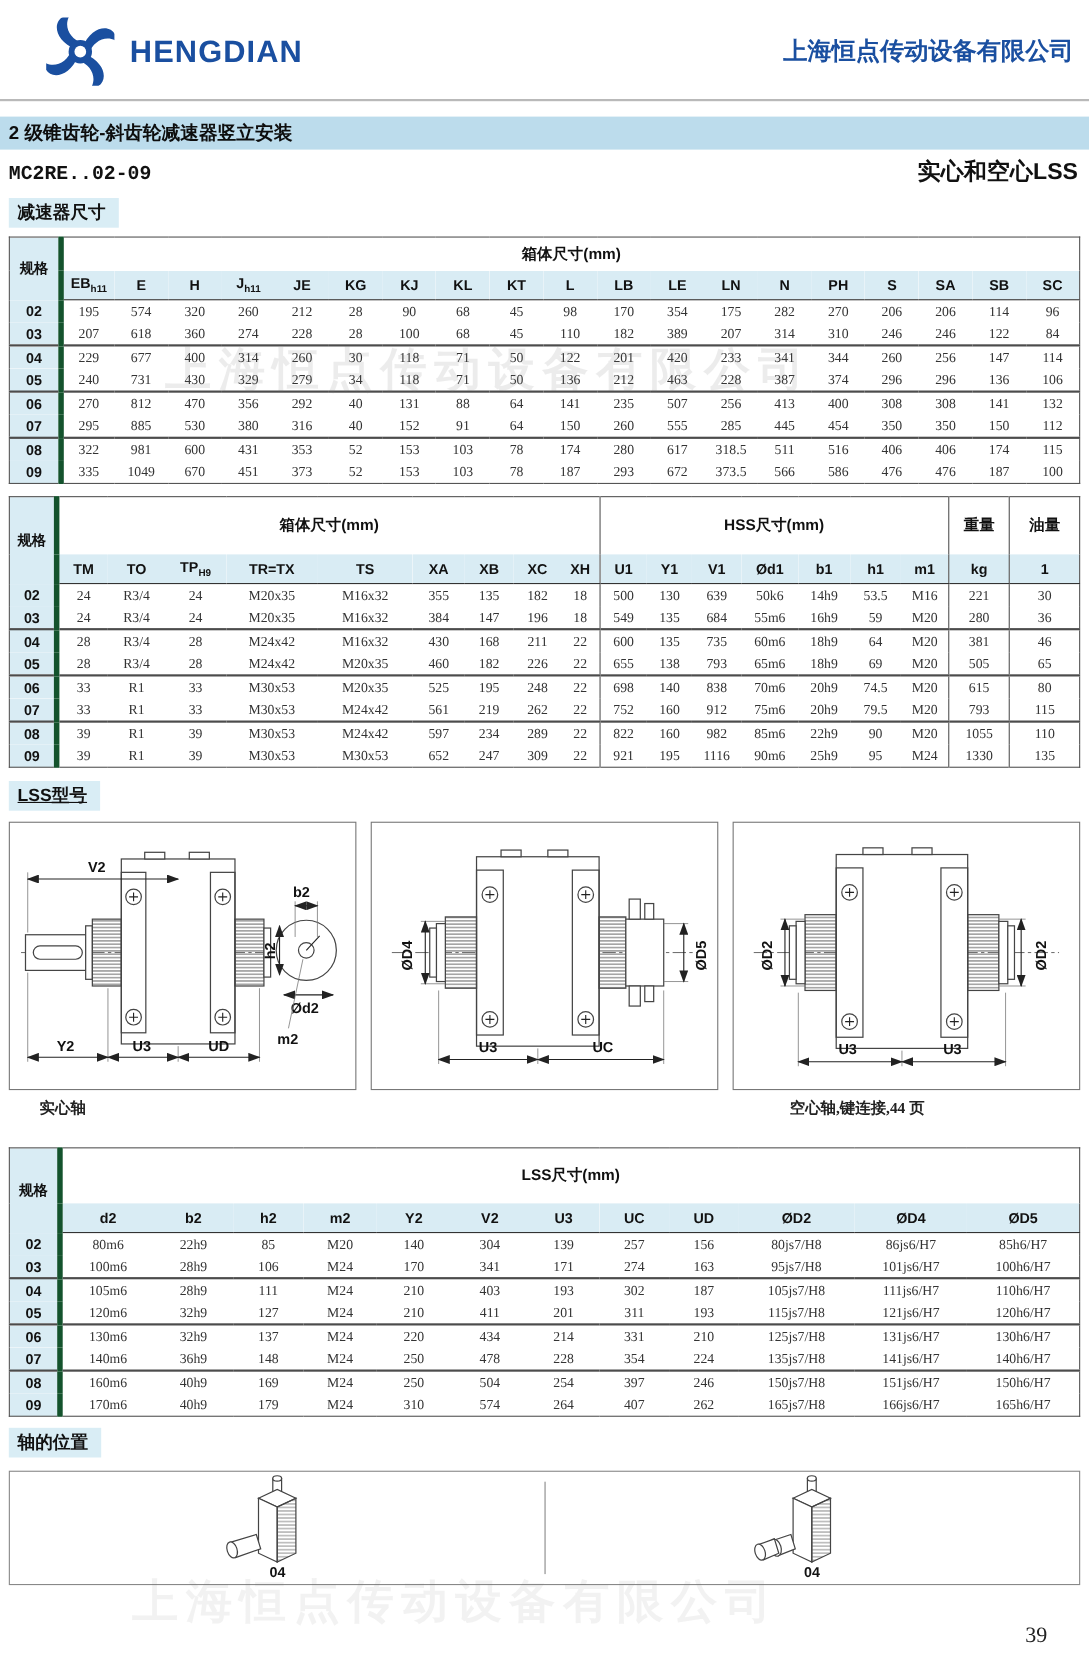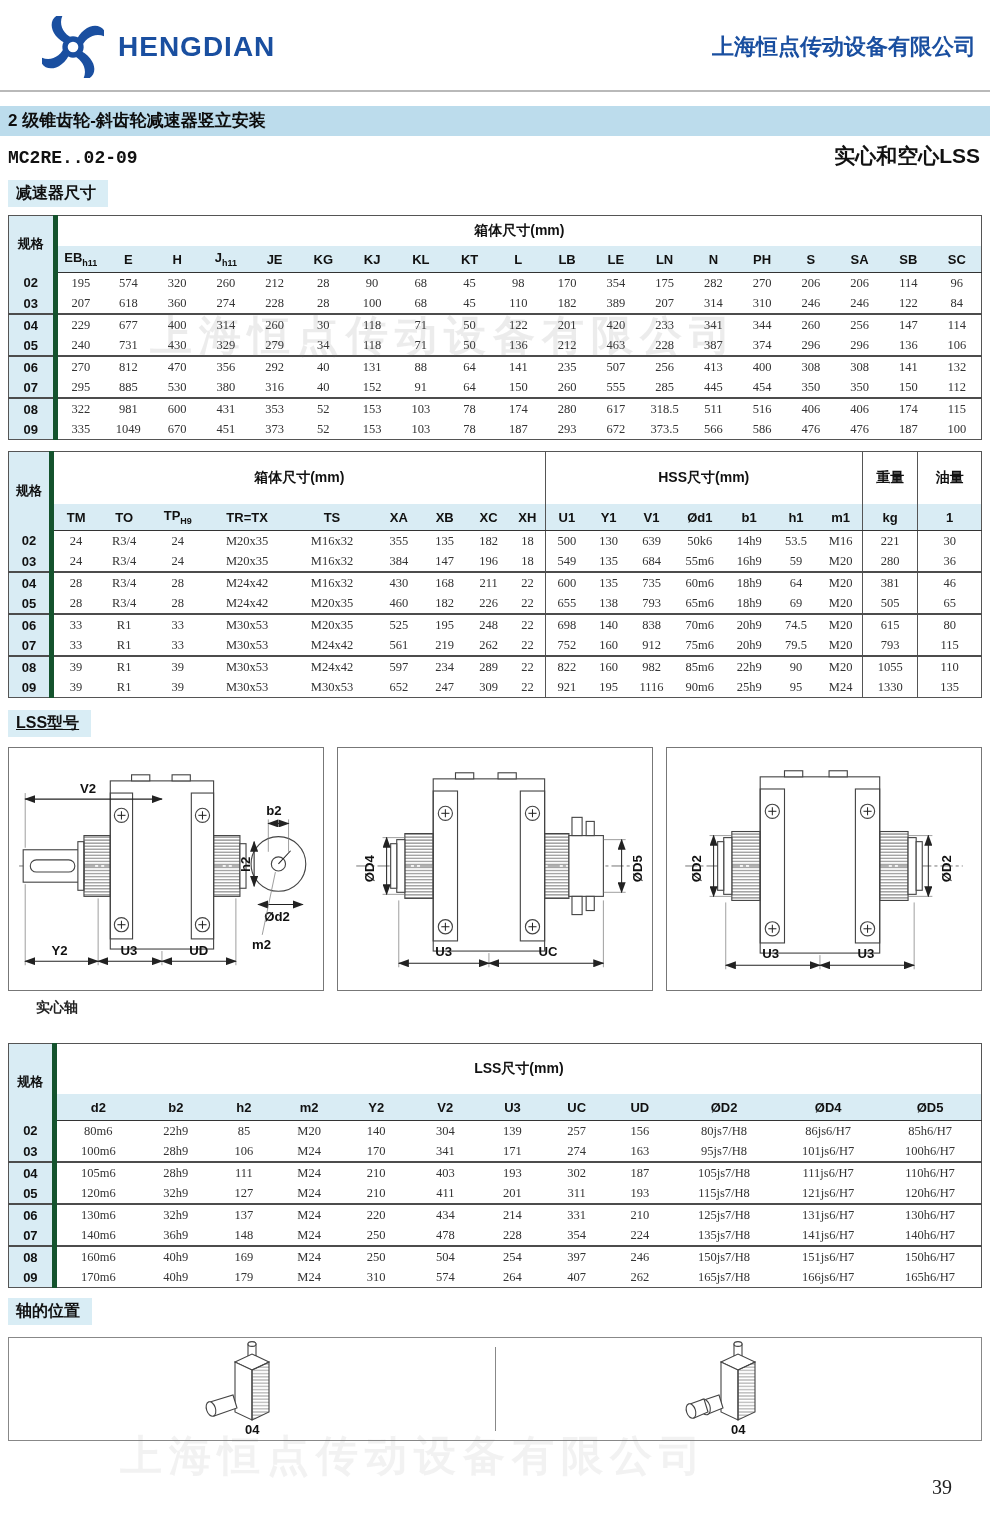--- a/index.html
+++ b/index.html
@@ -719,20 +719,21 @@
 
           <line class="ext" x1="58" y1="150" x2="58" y2="216"></line>
           <line class="ext" x1="151" y1="202" x2="151" y2="216"></line>
           <line class="ext" x1="244" y1="150" x2="244" y2="216"></line>
           <line class="dim" x1="58" y1="212" x2="151" y2="212" marker-start="url(#ma)" marker-end="url(#ma)"></line>
           <line class="dim" x1="151" y1="212" x2="244" y2="212" marker-start="url(#ma)" marker-end="url(#ma)"></line>
           <text class="dl" x="94" y="205">U3</text>
           <text class="dl" x="188" y="205">U3</text>
         </svg>
       </div>
+      <div class="caption" style="padding-left:52px;">空心轴,键连接,44 页</div>
     </div>
   </div>
 
   
   <table id="table3" class="dimtable" style="margin-top:26px;">
     <colgroup>
       <col style="width:4.7%">
         <col style="width:8.8%">
         <col style="width:7.4%">
         <col style="width:6.6%">

